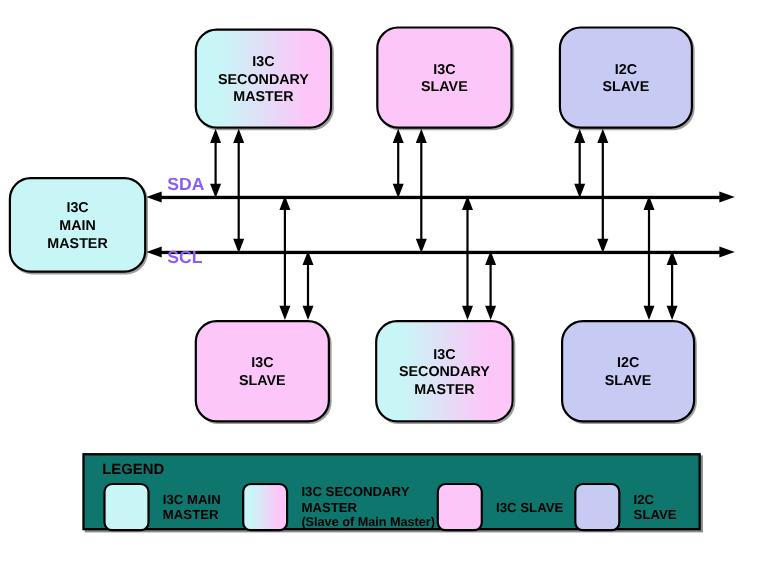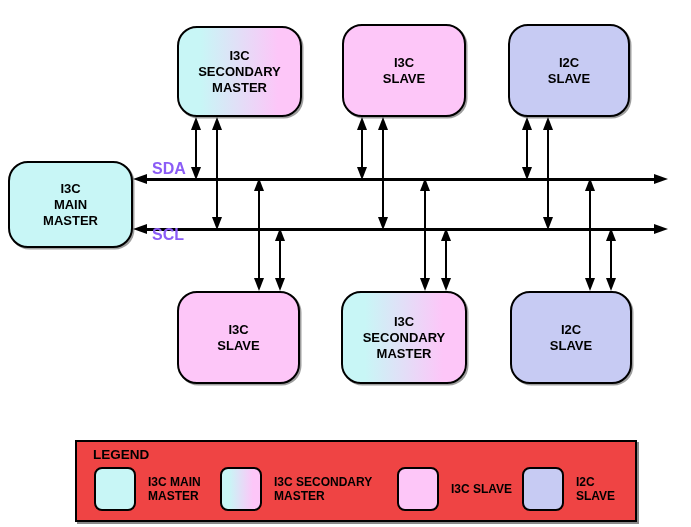--- a/index.html
+++ b/index.html
@@ -31,22 +31,22 @@
   .bus-label { position:absolute; font-weight:bold; font-size:16px; color:#8b5cf6; }
 
   
   .vconn { position:absolute; width:11px; display:flex; flex-direction:column; align-items:center; }
   .vline { flex:1; width:2px; background:var(--line); }
   .tri-up   { border-left:5.5px solid transparent; border-right:5.5px solid transparent; border-bottom:13px solid var(--line); margin-bottom:-2px; }
   .tri-down { border-left:5.5px solid transparent; border-right:5.5px solid transparent; border-top:13px solid var(--line); margin-top:-2px; }
 
   
   .legend {
-    position:absolute; left:75px; top:440px; width:562px; height:82px;
-    box-sizing:border-box; border:2px solid var(--line); background:#ef4444;
+    position:absolute; left:75px; top:412px; width:562px; height:70px;
+    box-sizing:border-box; border:2px solid var(--line); background:#0f766e;
     box-shadow:2px 2px 0 rgba(40,40,40,0.55);
   }
   .legend-title { position:absolute; left:16px; top:5px; font-size:13.5px; font-weight:bold; color:#000; }
   .legend-entry { position:absolute; top:25px; height:44px; display:flex; align-items:center; gap:12px; }
   .swatch { width:42px; height:44px; box-sizing:border-box; border:2px solid var(--line); border-radius:8px; flex:none; }
   .legend-text { font-size:12px; line-height:14px; font-weight:bold; color:#000; white-space:pre-line; }
   .legend-note { font-size:11.5px; line-height:14px; font-weight:bold; color:#000; }
 </style>
 </head>
 <body>
@@ -161,20 +161,21 @@
       <div class="swatch fill-main"></div>
       <div class="legend-text">I3C MAIN
 MASTER</div>
     </div>
 
     <div class="legend-entry" style="left:143px;">
       <div class="swatch fill-grad"></div>
       <div>
         <div class="legend-text">I3C SECONDARY
 MASTER</div>
+        <div class="legend-note">(Slave of Main Master)</div>
       </div>
     </div>
 
     <div class="legend-entry" style="left:320px;">
       <div class="swatch fill-i3c"></div>
       <div class="legend-text">I3C SLAVE</div>
     </div>
 
     <div class="legend-entry" style="left:445px;">
       <div class="swatch fill-i2c"></div>

